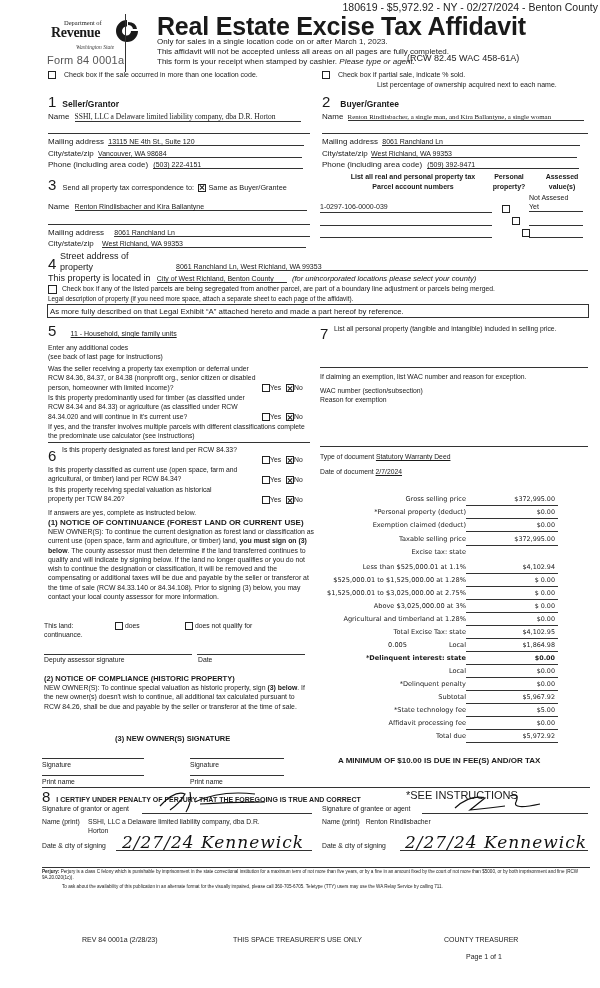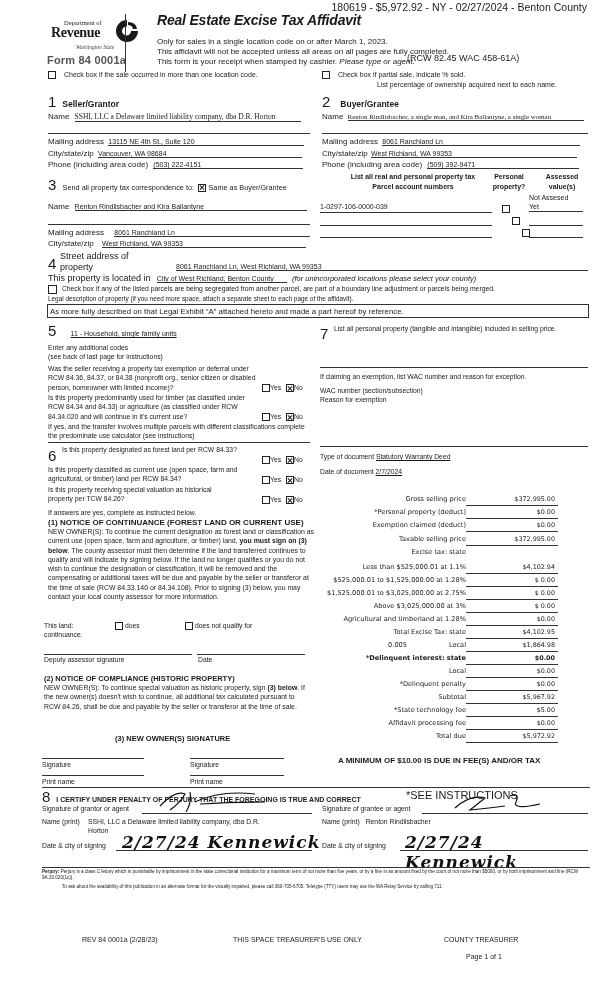--- a/index.html
+++ b/index.html
@@ -1,47 +1,47 @@
 <!DOCTYPE html>
 <html><head>
 <meta charset="utf-8">
 <style>
   * { box-sizing: border-box; margin: 0; padding: 0; }
   html, body { width: 600px; height: 988px; background: #ffffff; overflow: hidden; }
   body { position: relative; font-family: "Liberation Sans", sans-serif; color: #1a1a1a; font-size: 7px; }
   .abs { position: absolute; }
-  .hdr-top { right: 13px; top: 1px; font-size: 10.5px; color: #222; }
+  .hdr-top { right: 2px; top: 1px; font-size: 10.5px; color: #222; }
   .logo { left: 46px; top: 16px; width: 100px; height: 58px; }
   .logo .dept { position: absolute; left: 18px; top: 3px; font-family: "Liberation Serif", serif; font-size: 6.5px; }
   .logo .rev { position: absolute; left: 5px; top: 9px; font-family: "Liberation Serif", serif; font-size: 14px; font-weight: bold; letter-spacing: -0.3px; }
   .logo .wa { position: absolute; left: 30px; top: 28px; font-family: "Liberation Serif", serif; font-size: 5.5px; font-style: italic; color: #444; }
-  .logo .formno { position: absolute; left: 1px; top: 38px; font-size: 11px; color: #555; font-weight: bold; letter-spacing: 0.2px; }
+  .logo .formno { position: absolute; left: 1px; top: 38px; font-size: 11px; color: #555; font-weight: normal; letter-spacing: 0.2px; }
   .logo svg { position: absolute; left: 68px; top: 2px; }
   .vrule { left: 125px; top: 14px; width: 1px; height: 58px; background: #333; }
-  .title { left: 157px; top: 12px; font-size: 14px; font-weight: bold; letter-spacing: -0.2px; font-style: italic; }
+  .title { left: 157px; top: 12px; font-size: 25px; font-weight: bold; letter-spacing: -0.2px; }
   .title-cite { left: 407px; top: 19px; font-size: 9px; margin-top: 34px; }
   .sub { left: 157px; font-size: 8px; }
   .cb { display: inline-block; width: 8px; height: 8px; border: 1px solid #222; vertical-align: middle; background: #fff; position: relative; }
   .cb.x::before, .cb.x::after { content: ""; position: absolute; left: 0px; top: 2.5px; width: 6px; height: 1px; background: #222; }
   .cb.x::before { transform: rotate(45deg); }
   .cb.x::after { transform: rotate(-45deg); }
   .row { font-size: 8px; white-space: nowrap; }
   .lbl { font-size: 8px; }
   .val { font-family: "Liberation Serif", serif; font-size: 7.5px; }
   .vals { font-size: 7px; }
   .uline { border-bottom: 1px solid #333; }
   .secnum { font-size: 15px; font-family: "Liberation Sans", sans-serif; }
   .sechead { font-size: 8.5px; font-weight: bold; }
   .hline { height: 1px; background: #333; }
   .sm { font-size: 6.8px; line-height: 9.3px; }
   .tbl-row { position: absolute; left: 318px; width: 240px; height: 12px; font-size: 7.2px; }
   .tbl-row .l { position: absolute; right: 92px; top: 0; text-align: right; white-space: nowrap; font-family: "DejaVu Sans", sans-serif; font-size: 6.6px; }
   .tbl-row .v { position: absolute; right: 0; width: 92px; top: 0; text-align: right; border-bottom: 1px solid #333; padding-right: 3px; font-family: "DejaVu Sans", sans-serif; font-size: 6.4px; height: 11px; }
   .tbl-row .v.none { border-bottom: none; }
-  .hand { font-family: "DejaVu Serif", serif; font-style: italic; color: #111; font-weight: bold; }
+  .hand { font-family: "DejaVu Serif", serif; font-style: italic; color: #111; }
   .foot { font-size: 7px; }
 </style>
 </head>
 <body>
 
 
 
 
 <div class="abs hdr-top">180619 - $5,972.92 - NY - 02/27/2024 - Benton County</div>
 

